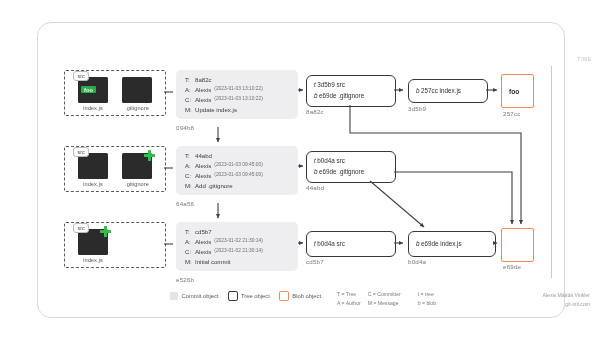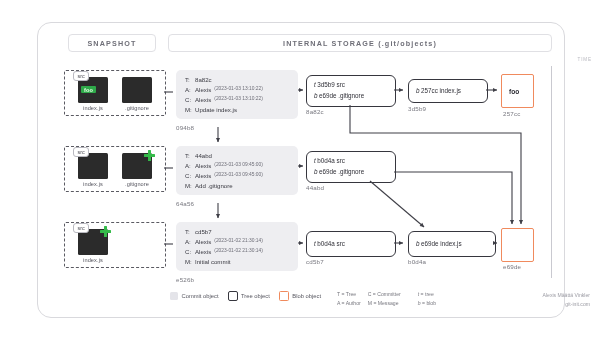--- a/index.html
+++ b/index.html
@@ -95,26 +95,20 @@
   svg.wires{position:absolute;left:0;top:0;width:600px;height:338px;
             pointer-events:none;}
 </style>
 </head>
 <body>
 
 <div id="stage">
 
   <div class="card"></div>
 
-  <div class="pill pill-snapshot">
-    <span>SNAPSHOT</span>
-  </div>
-  <div class="pill pill-storage">
-    <span>INTERNAL STORAGE (.git/objects)</span>
-  </div>
 
   <div class="time-label">TIME</div>
   <div class="time-line"></div>
 
   <div class="snap snap1">
     <div class="fileitem" style="left:8px;top:6px;">
       <div class="filebox">
         <span class="srctab">src</span>
         <span class="foochip">foo</span>
       </div>

